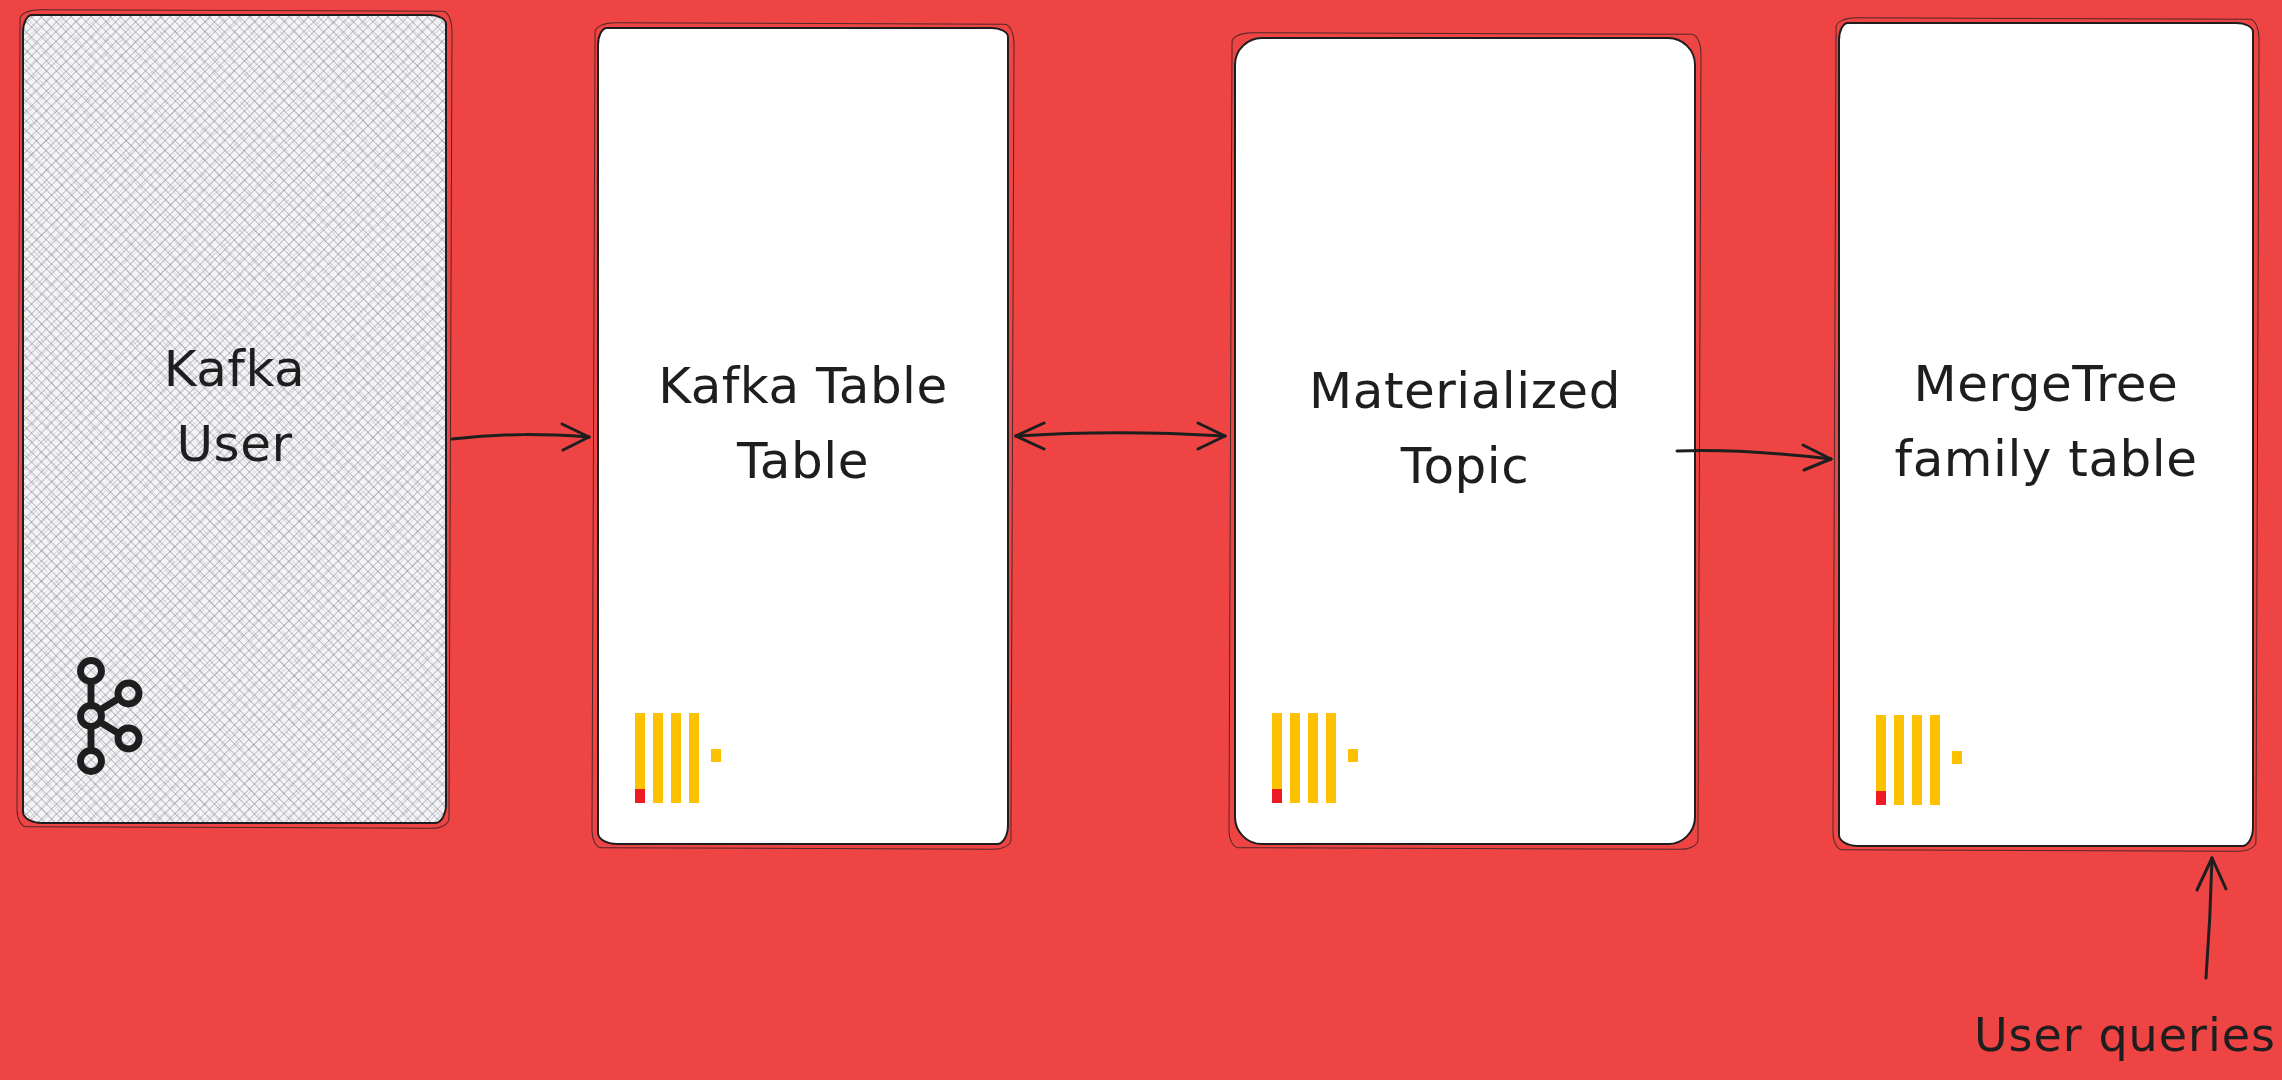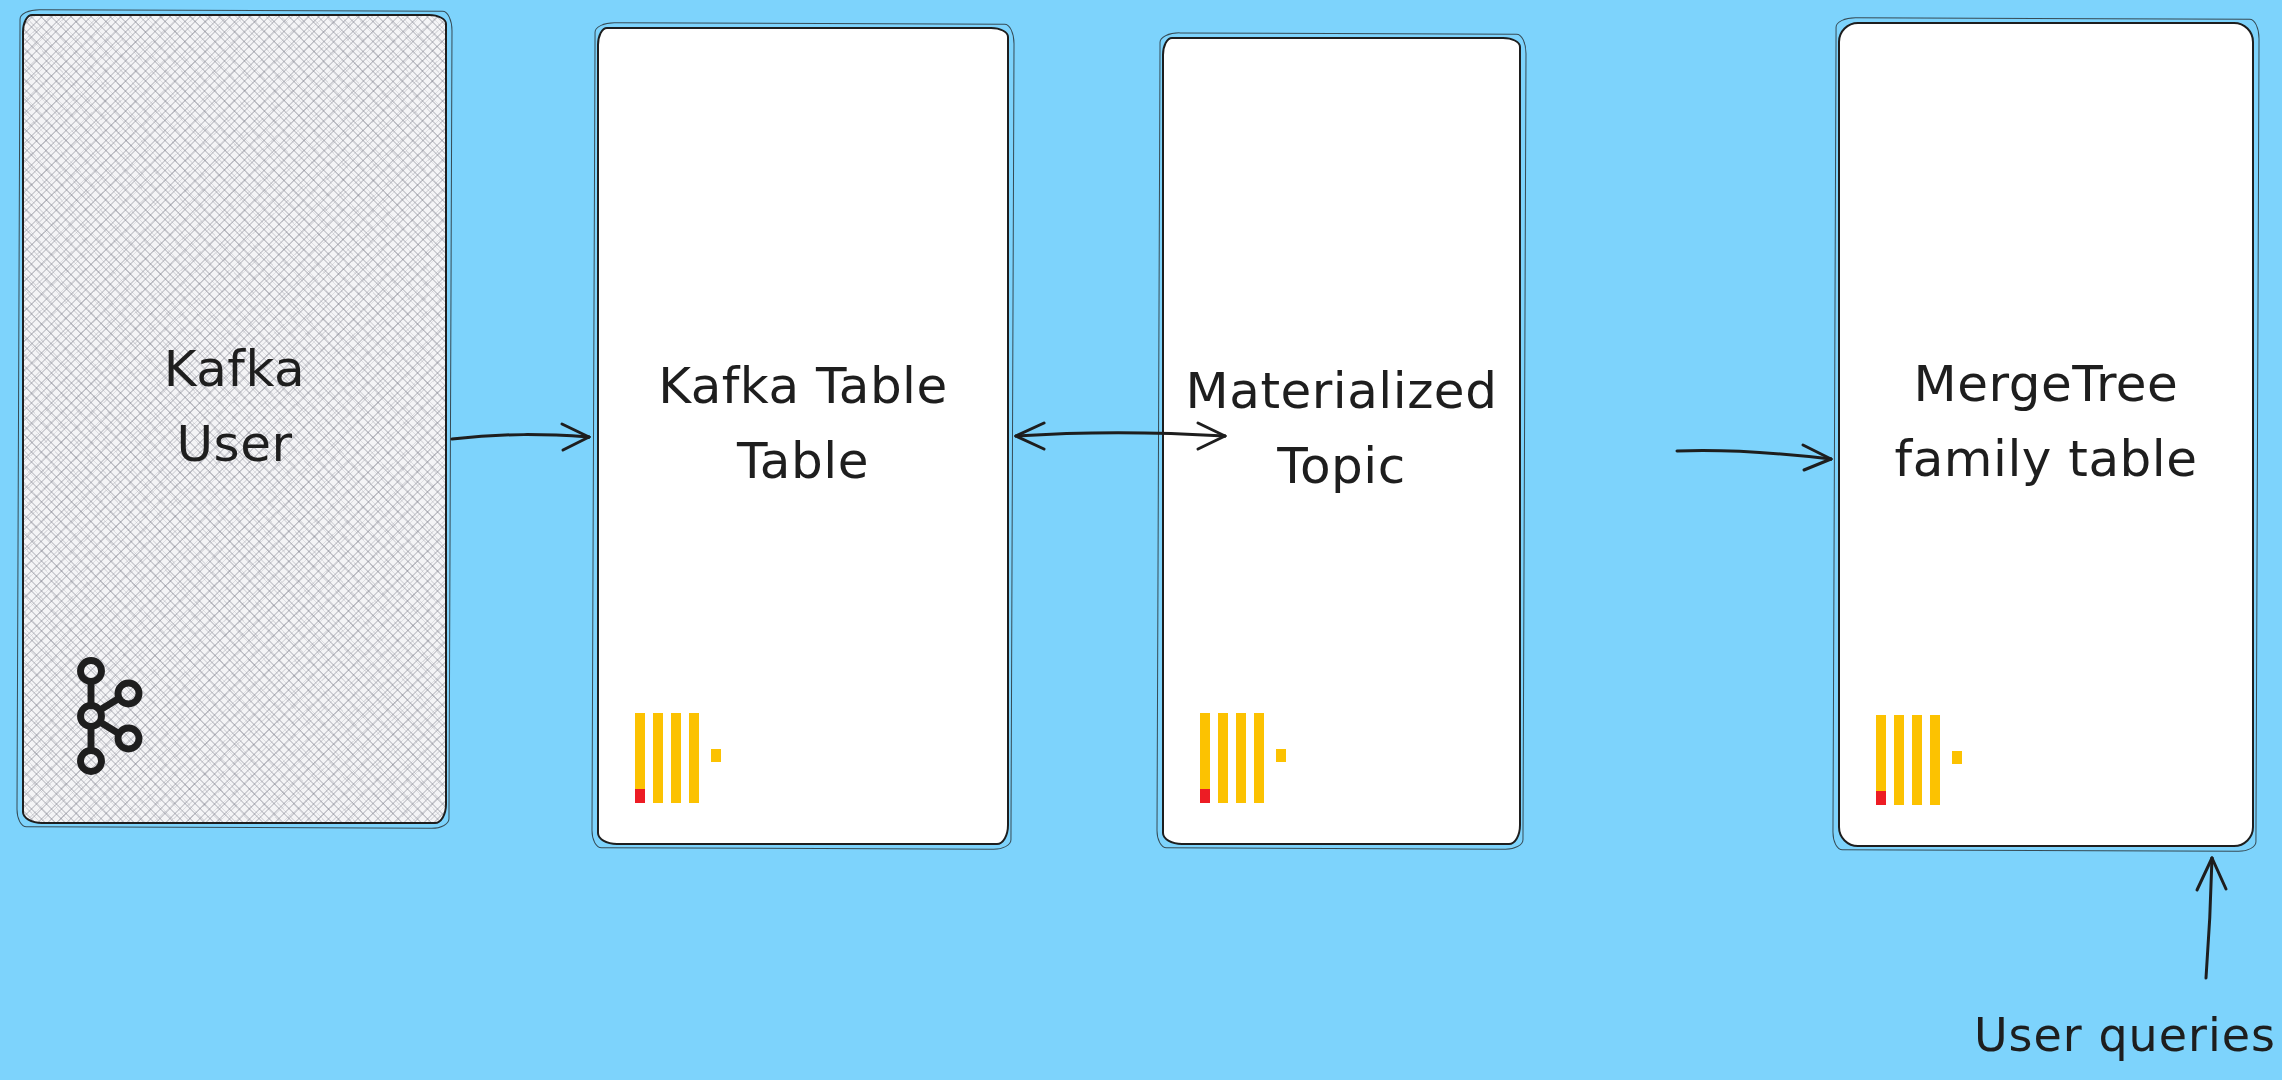--- a/index.html
+++ b/index.html
@@ -5,21 +5,21 @@
   html, body {
     margin: 0;
     padding: 0;
     background: #ffffff;
     font-family: "DejaVu Sans", "Liberation Sans", sans-serif;
   }
   #canvas {
     position: relative;
     width: 2282px;
     height: 1080px;
-    background: #7dd3fc;
+    background: #ef4444;
     overflow: hidden;
     color: var(--stroke, #1e1e1e);
   }
   .node {
     position: absolute;
     background: #ffffff;
     border: 2.5px solid var(--stroke, #1e1e1e);
     border-radius: 10px 18px 12px 20px / 18px 10px 20px 12px;
     box-sizing: border-box;
   }
@@ -122,38 +122,38 @@
         <rect x="0" y="0" width="10" height="90"></rect>
         <rect x="18" y="0" width="10" height="90"></rect>
         <rect x="36" y="0" width="10" height="90"></rect>
         <rect x="54" y="0" width="10" height="90"></rect>
         <rect x="76" y="36" width="10" height="13"></rect>
       </g>
       <rect x="0" y="76" width="10" height="14" fill="var(--clickhouse-red)"></rect>
     </svg>
   </div>
 
-  <div class="node" style="left:1162px; top:37px; width:359px; height:808px;">
+  <div class="node" style="left:1234px; top:37px; width:462px; height:808px;border-radius:28px;">
     <div class="node-label">
       <div>Materialized</div>
       <div>Topic</div>
     </div>
     <svg class="ch-logo" width="100" height="92" viewBox="0 0 100 92">
       <g fill="var(--clickhouse-yellow)">
         <rect x="0" y="0" width="10" height="90"></rect>
         <rect x="18" y="0" width="10" height="90"></rect>
         <rect x="36" y="0" width="10" height="90"></rect>
         <rect x="54" y="0" width="10" height="90"></rect>
         <rect x="76" y="36" width="10" height="13"></rect>
       </g>
       <rect x="0" y="76" width="10" height="14" fill="var(--clickhouse-red)"></rect>
     </svg>
   </div>
 
-  <div class="node" style="left:1838px; top:22px; width:416px; height:825px;border-radius:20px;">
+  <div class="node" style="left:1838px; top:22px; width:416px; height:825px;">
     <div class="node-label">
       <div>MergeTree</div>
       <div>family table</div>
     </div>
     <svg class="ch-logo" width="100" height="92" viewBox="0 0 100 92">
       <g fill="var(--clickhouse-yellow)">
         <rect x="0" y="0" width="10" height="90"></rect>
         <rect x="18" y="0" width="10" height="90"></rect>
         <rect x="36" y="0" width="10" height="90"></rect>
         <rect x="54" y="0" width="10" height="90"></rect>

